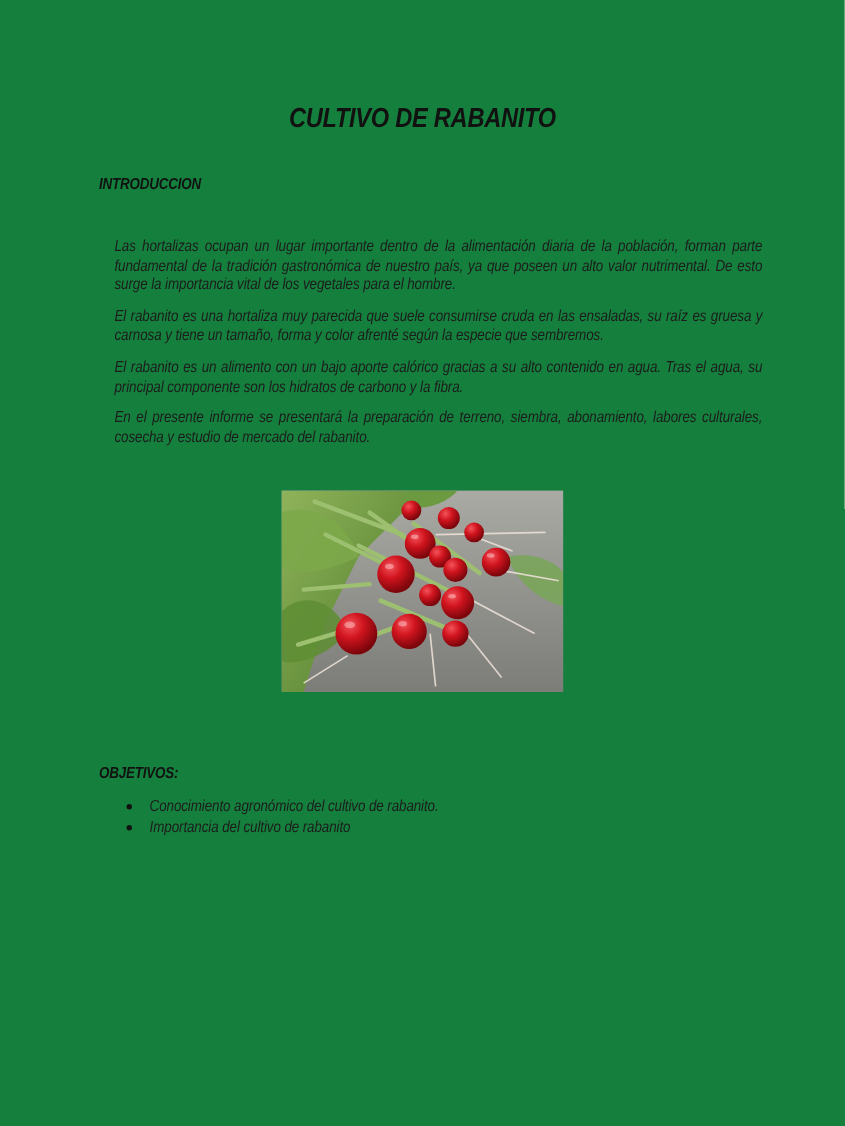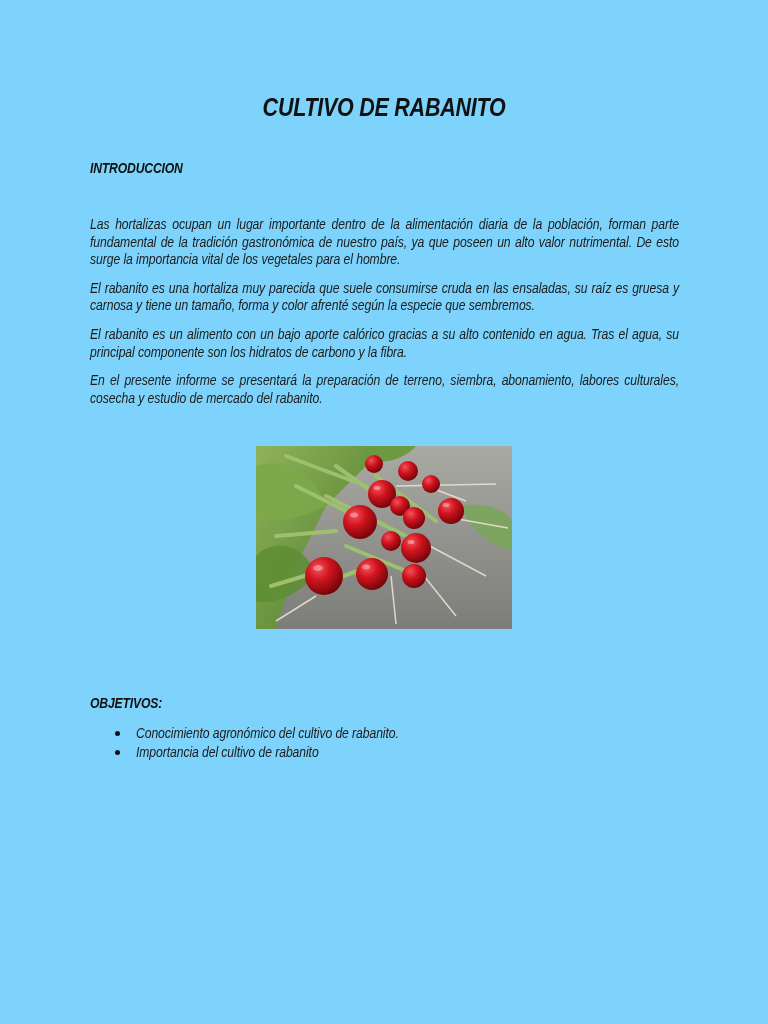--- a/index.html
+++ b/index.html
@@ -12,21 +12,21 @@
       height: 1024px;
       position: relative;
       overflow: hidden;
       font-family: "Liberation Sans", sans-serif;
       color: #1a1a1a;
     }
     .page {
       position: absolute;
       left: 0; top: 0;
       width: 768px; height: 1024px;
-      background: #7dd3fc;
+      background: #15803d;
     }
     .title {
       position: absolute;
       left: 0; width: 768px;
       top: 93px;
       text-align: center;
       font-size: 25px;
       font-weight: bold;
       font-style: italic;
       color: #111;
@@ -46,21 +46,21 @@
       transform: scaleX(0.84);
       transform-origin: 0 0;
       white-space: nowrap;
       letter-spacing: -0.2px;
     }
     .h-intro { top: 160px; }
     .h-obj { top: 695px; }
 
     .body-block {
       position: absolute;
-      left: 90px;
+      left: 104px;
       top: 216px;
       width: 589px;
     }
     .para-wrap {
       width: 700px;               
       transform: scaleX(0.8414);
       transform-origin: 0 0;
     }
     .para {
       margin: 0 0 11px 0;

